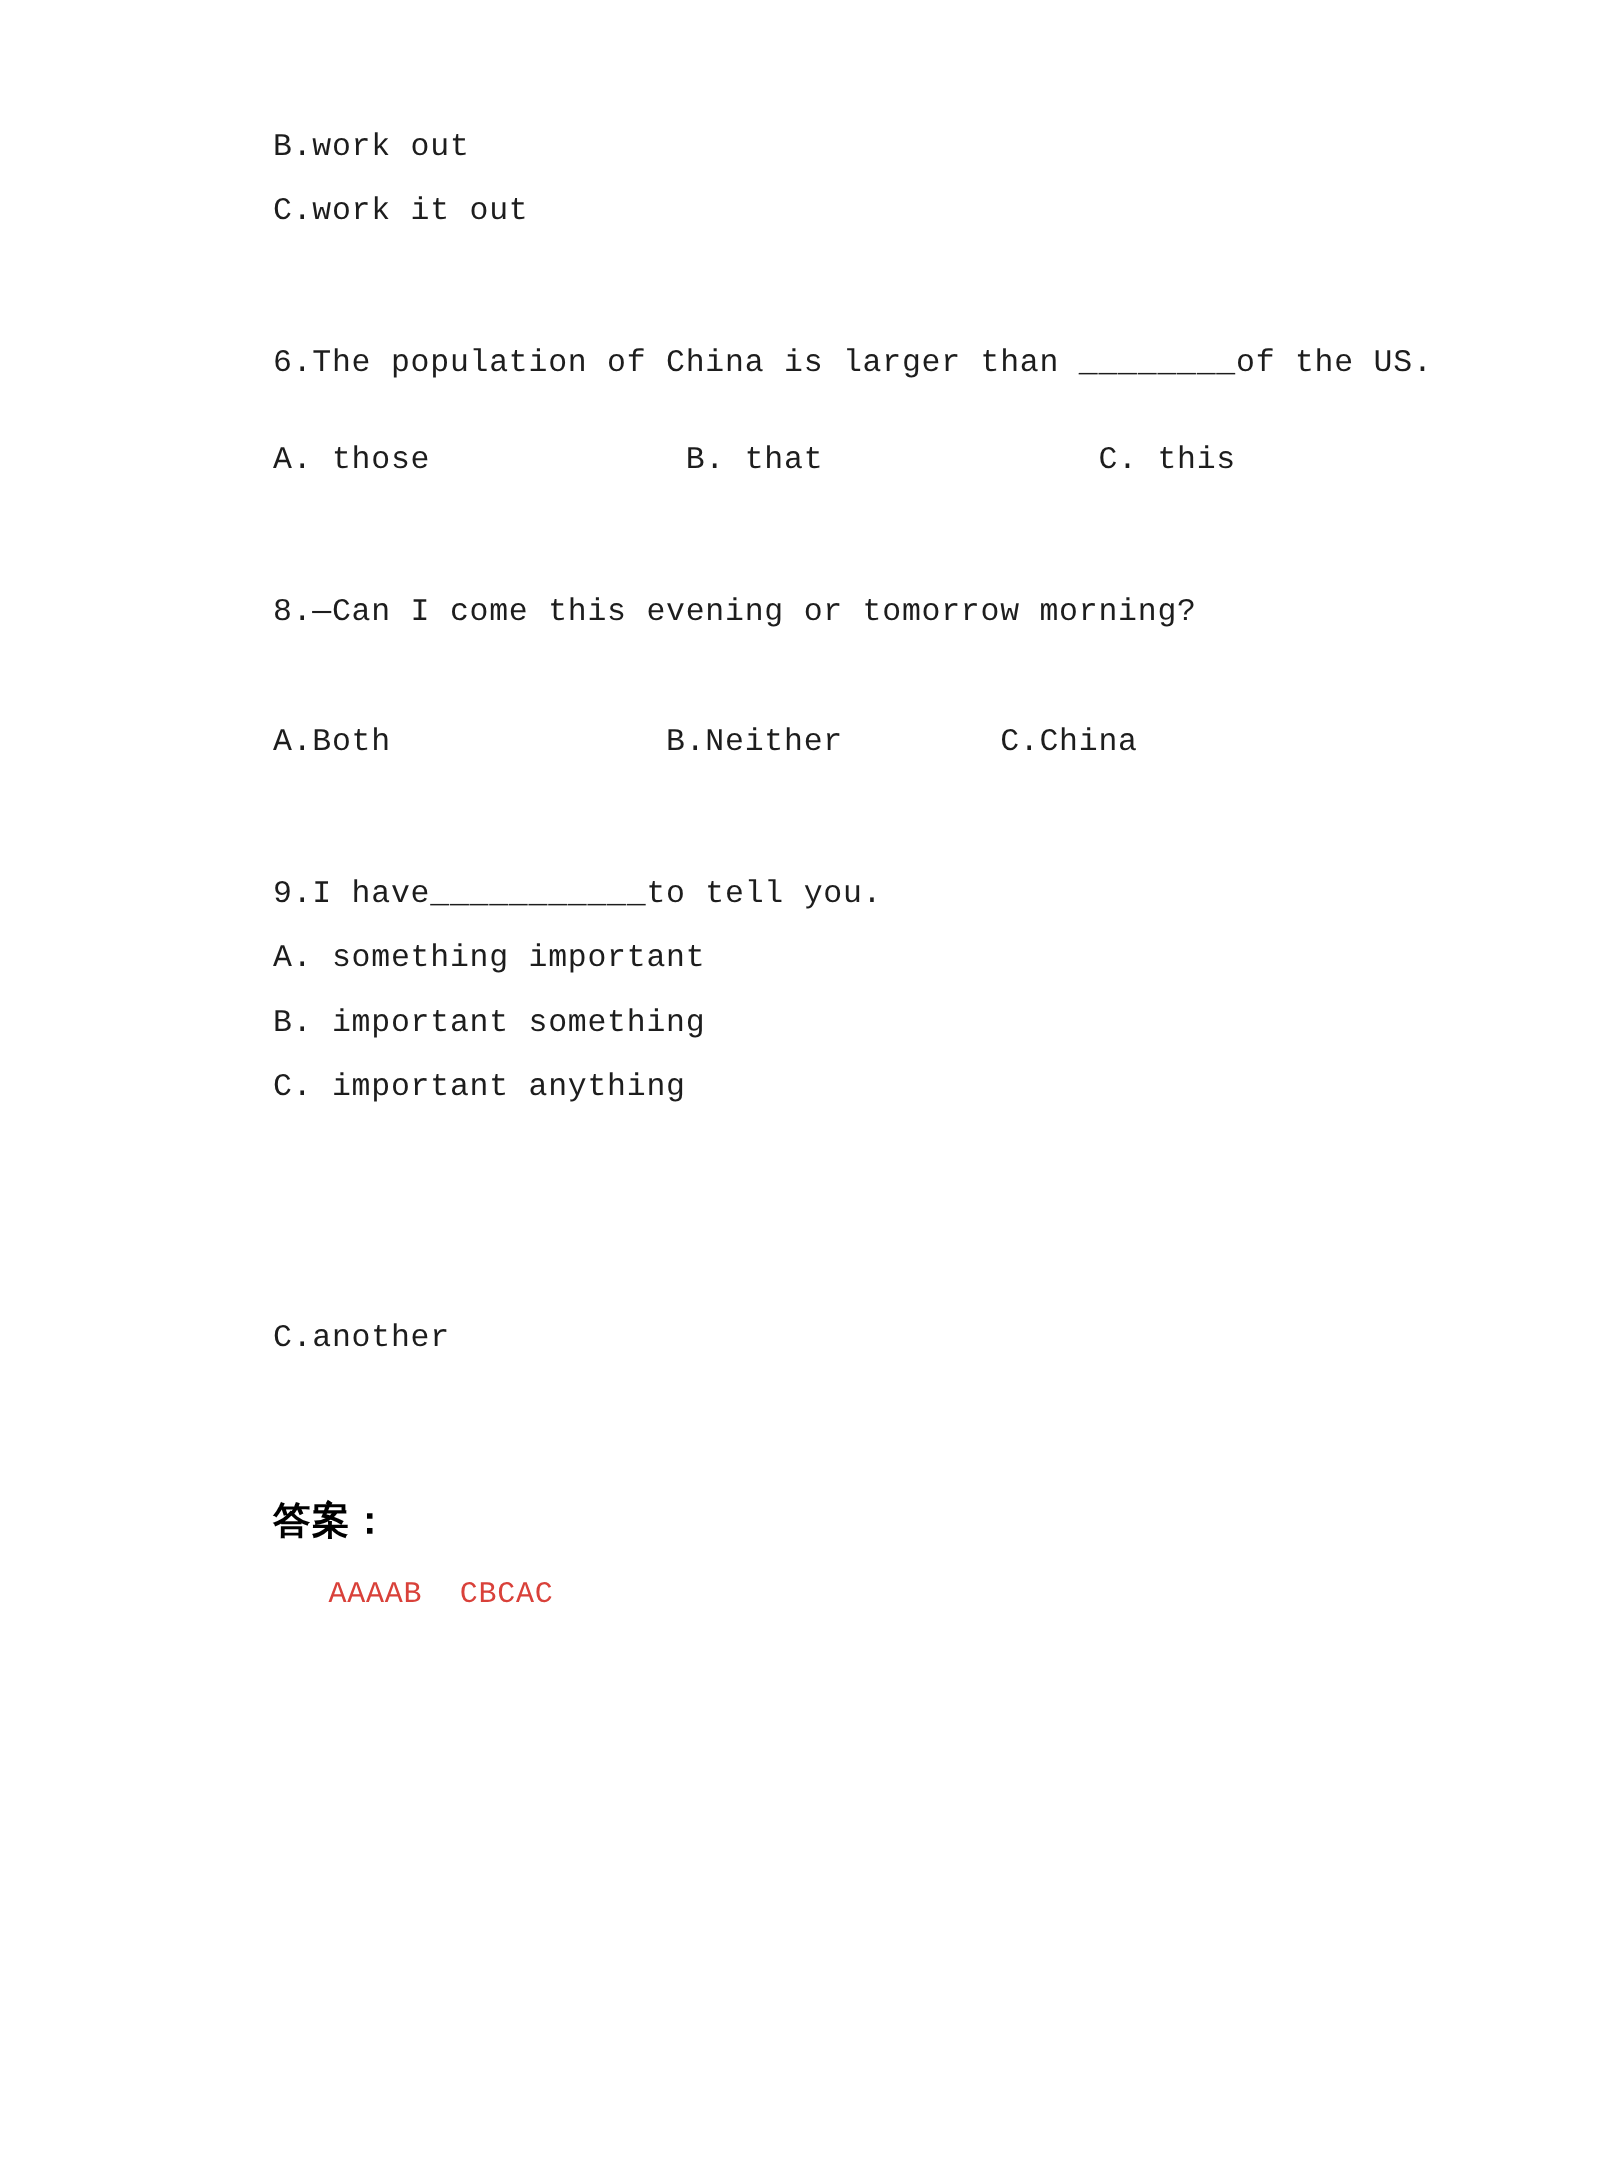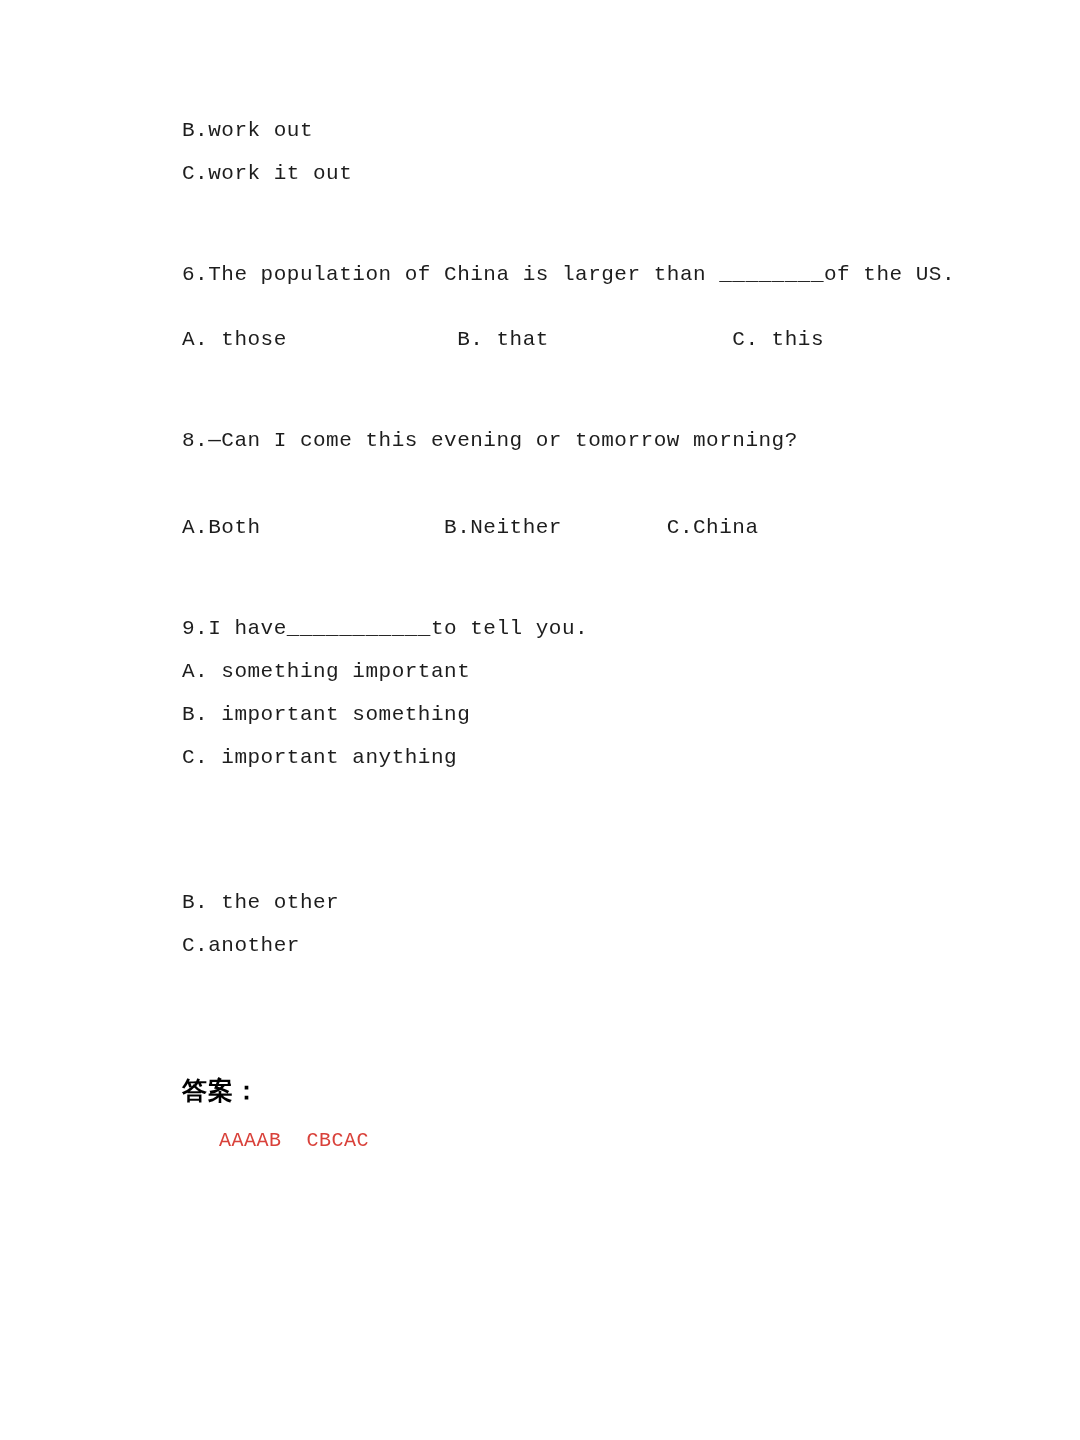--- a/index.html
+++ b/index.html
@@ -6,41 +6,40 @@
     margin: 0;
     padding: 0;
     background: #ffffff;
   }
   .page {
     width: 1055px;
     height: 1440px;
     background: #ffffff;
     position: relative;
     box-sizing: border-box;
-    padding: 120px 150px 0 182px;
+    padding: 88px 150px 0 182px;
     font-family: "Liberation Mono", "DejaVu Sans Mono", monospace;
     color: #1a1a1a;
   }
   .line {
     font-size: 21px;
     line-height: 1.0;
     letter-spacing: 0.5px;
     white-space: pre;
     color: #1d1d1d;
   }
   .spacer-md { height: 58px; }
   .spacer-lg { height: 72px; }
   .row-gap { height: 22px; }
   .answers-heading {
     font-family: "DejaVu Sans", sans-serif;
     font-size: 25px;
     font-weight: bold;
     color: #000000;
     letter-spacing: 1px;
-    margin-top: 24px;
   }
   .answers-value {
     font-family: "Liberation Mono", "DejaVu Sans Mono", monospace;
     font-size: 20px;
     color: #d9413a;
     letter-spacing: 0.5px;
     white-space: pre;
     margin-left: 37px;
   }
   .opt-row {
@@ -74,21 +73,20 @@
       <div class="row-gap"></div>
       <div class="line">A. something important</div>
       <div class="row-gap"></div>
       <div class="line">B. important something</div>
       <div class="row-gap"></div>
       <div class="line">C. important anything</div>
       <div class="row-gap"></div>
       <div class="spacer-md"></div>
       <div class="row-gap"></div>
       <div class="row-gap"></div>
-      <div class="line">B. the other</div>
       <div class="row-gap"></div>
       <div class="line">C.another</div>
       <div class="row-gap"></div>
     </div>
 
   <div class="spacer-lg"></div>
 
   <div class="answers-heading">答案：</div>
 
   <div class="row-gap"></div>

